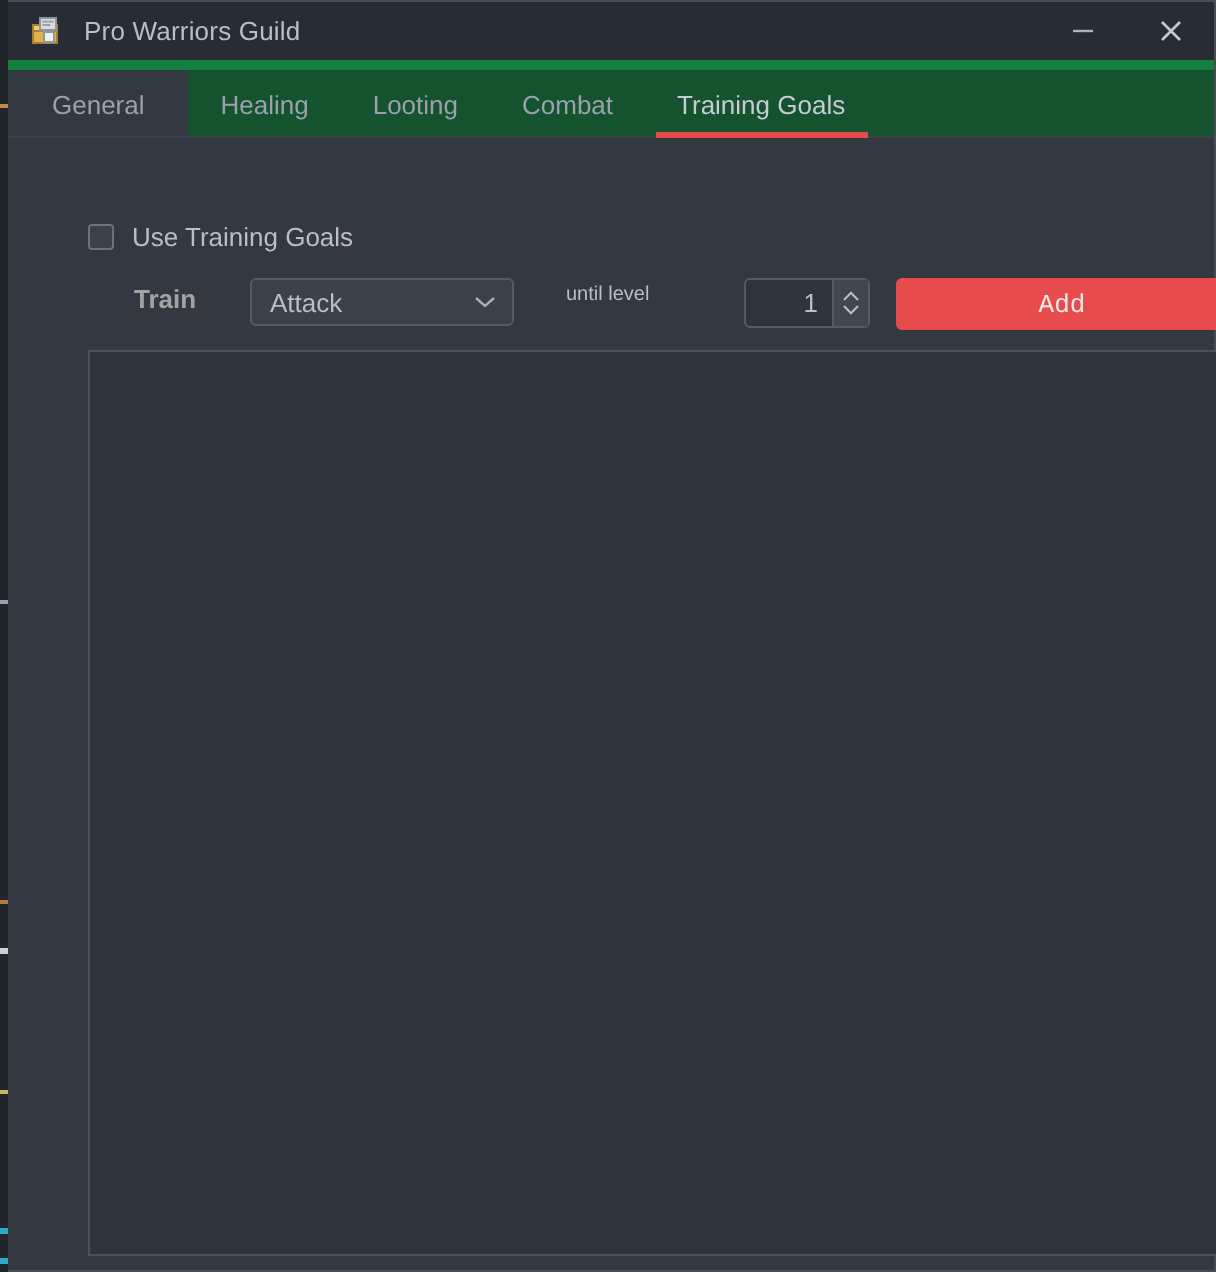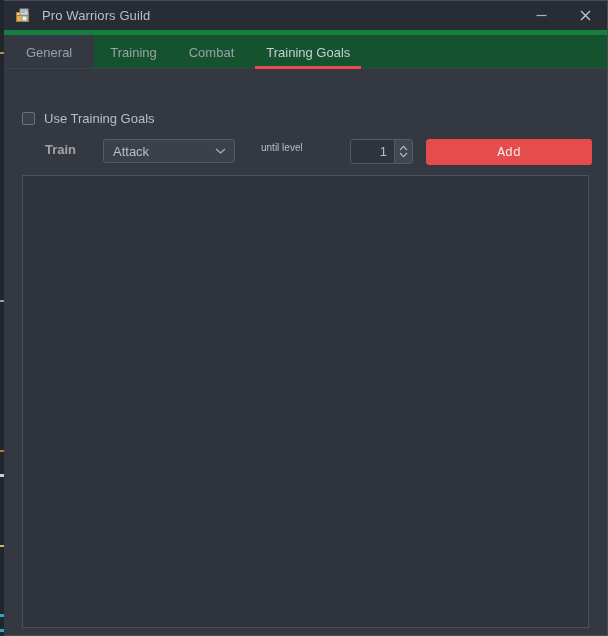--- a/index.html
+++ b/index.html
@@ -129,20 +129,21 @@
     height: 3px;
     background: #e74c4c;
     z-index: 2;
   }
 
   
   #page-body {
     flex: 1 1 auto;
     background: #343841;
     position: relative;
+    margin-left: 22px;
   }
 
   
   #use-goals-row {
     position: absolute;
     left: 18px;
     top: 42px;
     display: flex;
     align-items: center;
   }
@@ -312,21 +313,24 @@
         <line x1="11" y1="2" x2="2" y2="11" stroke="#c3c9d3" stroke-width="1.3"></line>
       </svg>
     </div>
   </div>
 
   <div id="tab-bar">
     <div class="tab first">
       <span>General</span>
     </div>
     <div class="tab">
-      <span>Training</span>
+      <span>Healing</span>
+    </div>
+    <div class="tab">
+      <span>Looting</span>
     </div>
     <div class="tab">
       <span>Combat</span>
     </div>
     <div class="tab active">
       <span>Training Goals</span>
     </div>
   </div>
 
   <div id="page-body">

